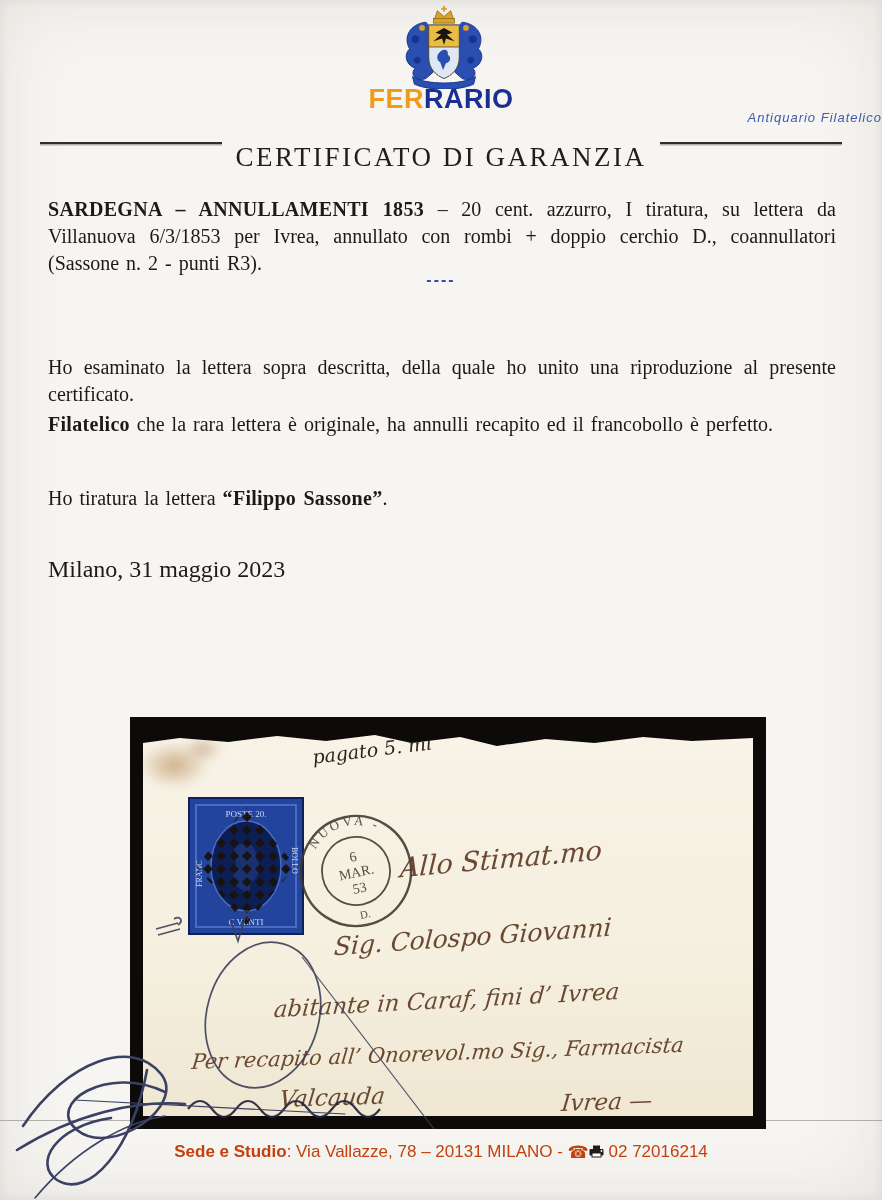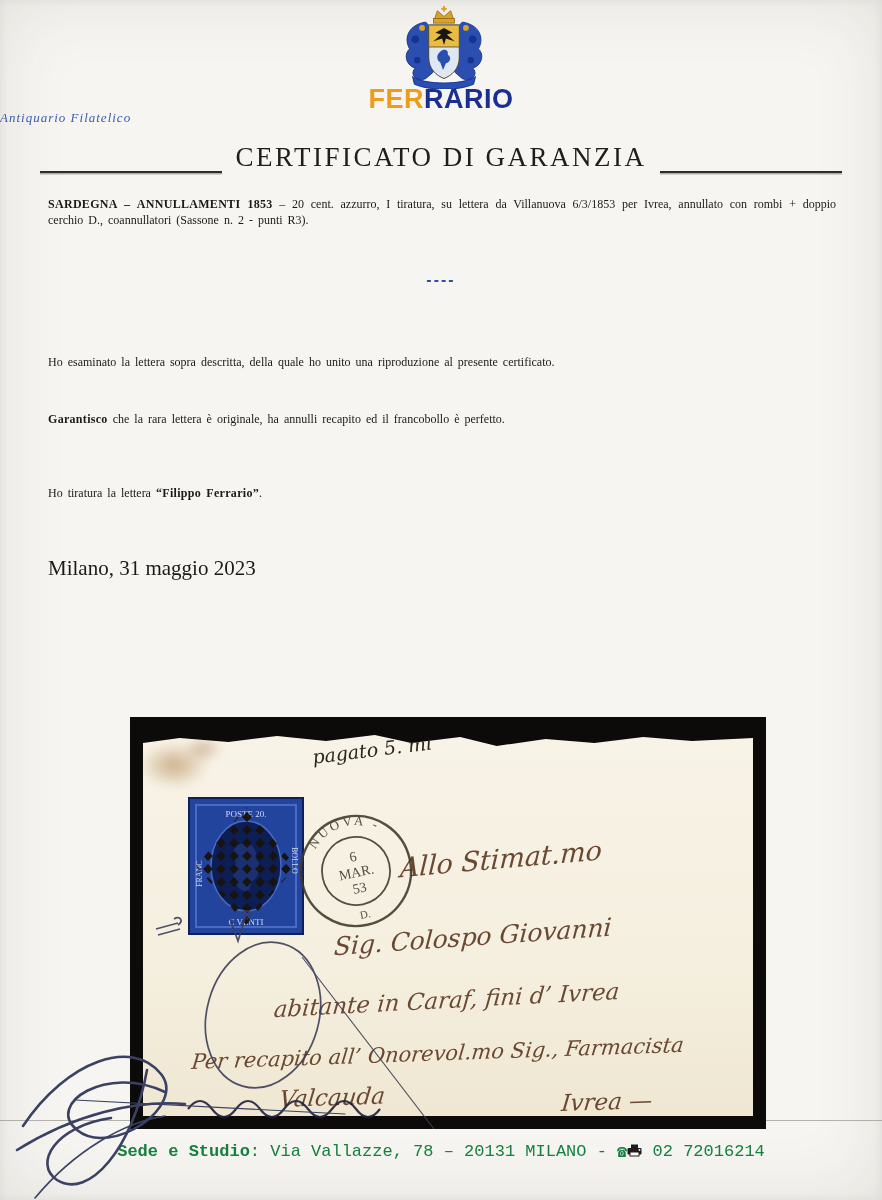--- a/index.html
+++ b/index.html
@@ -5,47 +5,47 @@
   html,body{margin:0;padding:0;background:#e9e8e4;}
   .page{position:relative;width:882px;height:1200px;background:#f6f5f1;overflow:hidden;
         box-shadow:inset 0 0 70px rgba(60,55,45,.10), inset 0 0 8px rgba(60,55,45,.08);
         font-family:"Liberation Serif", serif;color:#1c1a18;}
   
   .crest{position:absolute;left:392px;top:5px;width:104px;height:84px;}
   .brand{position:absolute;left:0;top:84px;width:100%;text-align:center;
          font-family:"Liberation Sans", sans-serif;font-weight:bold;font-size:27px;letter-spacing:.5px;}
   .brand .pfx{color:#ED9C1C;}
   .brand .sfx{color:#1B2E92;}
-  .tagline{position:absolute;left:0;top:110px;width:100%;text-align:left;
-           font-family:Liberation Serif, serif;font-style:italic;font-size:13px;color:#3B5BB0;letter-spacing:1px;}
+  .tagline{position:absolute;left:0;top:110px;width:100%;text-align:right;
+           font-family:Liberation Sans, sans-serif;font-style:italic;font-size:13px;color:#3B5BB0;letter-spacing:1px;}
   
-  .titlerow{position:absolute;left:40px;top:142px;width:802px;display:flex;align-items:flex-end;gap:14px;}
+  .titlerow{position:absolute;left:40px;top:142px;width:802px;display:flex;align-items:flex-start;gap:14px;}
   .rule{flex:1;height:2px;background:#2f2d2a;box-shadow:0 1.5px 0 rgba(120,115,105,.55);}
   .pagetitle{font-size:27px;letter-spacing:2.5px;color:#201e1b;white-space:nowrap;transform:scaleY(1.04);}
   
-  .para{position:absolute;left:48px;width:788px;font-size:12px;line-height:1.36;text-align:justify;word-spacing:2px;}
+  .para{position:absolute;left:48px;width:788px;font-size:20px;line-height:1.36;text-align:justify;word-spacing:2px;}
   .para b{letter-spacing:.3px;}
   .sep{position:absolute;left:0;top:271px;width:100%;text-align:center;color:#3050A8;
        font-weight:bold;font-size:16px;letter-spacing:2px;font-family:"Liberation Sans",sans-serif;}
-  .dateline{position:absolute;left:48px;top:556px;font-size:21px;}
+  .dateline{position:absolute;left:48px;top:556px;font-size:24px;}
   
   .photo{position:absolute;left:130px;top:717px;width:636px;height:412px;background:#0d0b0a;z-index:1;}
   .env{position:absolute;left:13px;top:17px;right:13px;bottom:13px;
        background:linear-gradient(180deg,#f8f3e7 0%,#f5efdf 60%,#efe7d2 100%);
        clip-path:polygon(0 9px,6% 4px,14% 8px,22% 2px,30% 7px,38% 1px,44% 9px,52% 3px,58% 12px,66% 5px,74% 9px,82% 3px,90% 7px,100% 4px,100% 100%,0 100%);}
   .stain{position:absolute;border-radius:50%;filter:blur(4px);}
   .hand{position:absolute;font-family:"DejaVu Serif", serif;font-style:italic;white-space:nowrap;
         color:#6b4831;transform-origin:left top;}
   .ink{color:#2b241a;}
   .overlay{position:absolute;left:0;top:0;}
   .sig{position:absolute;left:15px;top:1030px;z-index:3;}
   .hairline{position:absolute;left:0;top:1120px;width:882px;height:1px;background:#8f8c85;opacity:.65;z-index:0;}
   
   .footer{position:absolute;left:0;top:1139px;width:100%;text-align:center;
-          font-family:Liberation Mono, monospace;font-size:17px;color:#15803d;line-height:1.55;}
+          font-family:Liberation Sans, sans-serif;font-size:17px;color:#c2410c;line-height:1.55;}
   .footer b{font-weight:bold;}
   .icon{display:inline-block;vertical-align:-1px;}
 </style>
 </head>
 <body>
 
 <div class="page">
 
   <svg class="crest" viewBox="0 0 100 88">
     <path d="M31 18 C14 20 7 34 14 46 C7 52 11 64 20 66 C13 73 22 81 31 77 L39 70 L37 25 Z" fill="#2a4fb0" stroke="#16338f" stroke-width="1"></path>
@@ -80,25 +80,25 @@
 
   <div class="para" style="top:196px">
     <b>SARDEGNA – ANNULLAMENTI 1853</b><span> – 20 cent. azzurro, I tiratura, su lettera da Villanuova 6/3/1853 per Ivrea, annullato con rombi + doppio cerchio D., coannullatori (Sassone n. 2 - punti R3).</span>
   </div>
 
   <div class="sep">----</div>
 
   <div class="para" style="top:354px">Ho esaminato la lettera sopra descritta, della quale ho unito una riproduzione al presente certificato.</div>
 
   <div class="para" style="top:411px">
-    <b>Garantisco</b><span> che la rara lettera è originale, ha annulli recapito ed il francobollo è perfetto.</span>
+    <b>Filatelico</b><span> che la rara lettera è originale, ha annulli recapito ed il francobollo è perfetto.</span>
   </div>
 
   <div class="para" style="top:485px">
-    <span>Ho tiratura la lettera </span><b>“Filippo Ferrario”</b><span>.</span>
+    <span>Ho tiratura la lettera </span><b>“Filippo Sassone”</b><span>.</span>
   </div>
 
   <div class="dateline">Milano, 31 maggio 2023</div>
 
   <div class="hairline"></div>
 
   <div class="photo">
     <div class="env">
       <div class="stain" style="left:-4px;top:8px;width:70px;height:46px;background:radial-gradient(closest-side,rgba(170,120,60,.55),rgba(170,120,60,0));"></div>
       <div class="stain" style="left:40px;top:2px;width:40px;height:26px;background:radial-gradient(closest-side,rgba(150,100,50,.4),rgba(150,100,50,0));"></div>

